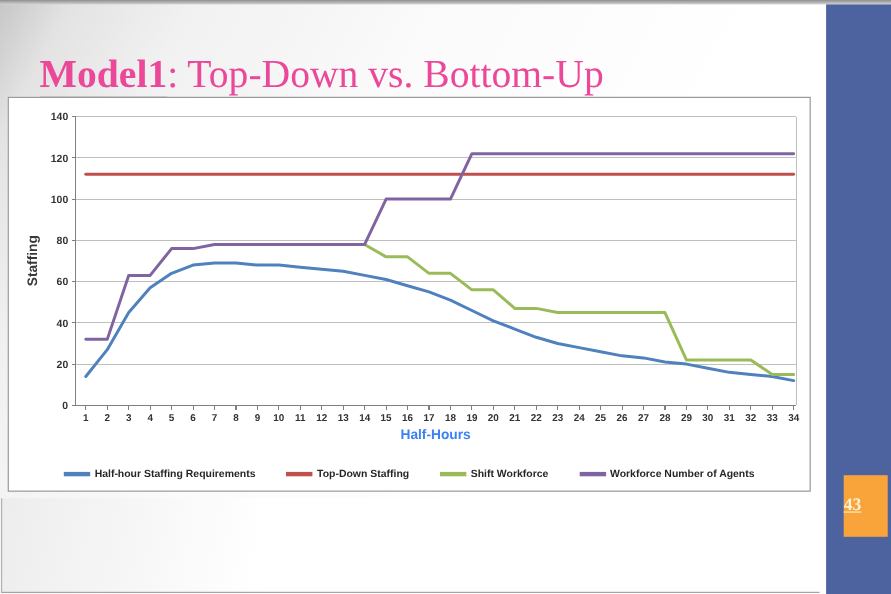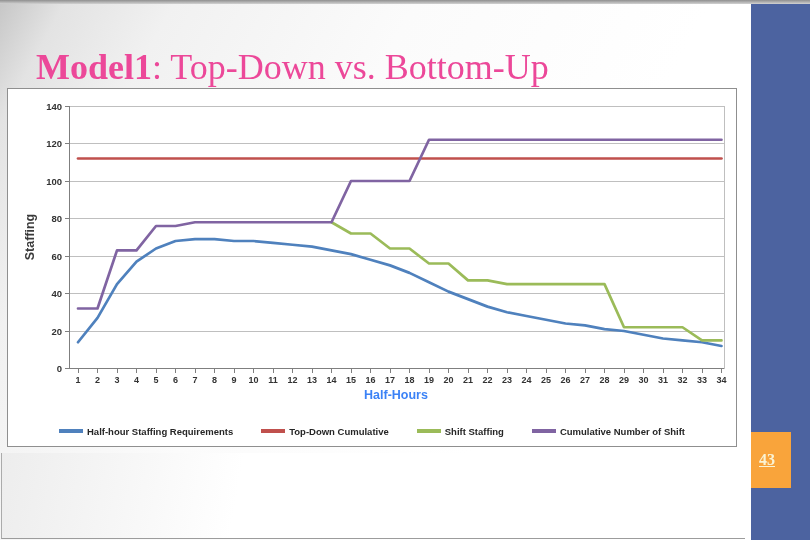--- a/index.html
+++ b/index.html
@@ -10,22 +10,22 @@
   }
   .top-strip{
     position:absolute;left:0;top:0;width:810px;height:4px;
     background:linear-gradient(#8f8f8f,#d2d2d2);
   }
   .side-band{
     position:absolute;left:751px;top:4px;width:59px;height:536px;
     background:#4C63A0;
   }
   .page-box{
-    position:absolute;left:0;top:428px;width:40px;height:56px;
-    background:#F9A43B;display:flex;align-items:center;justify-content:center;
+    position:absolute;left:16px;top:428px;width:40px;height:56px;
+    background:#F9A43B;display:flex;align-items:center;justify-content:flex-start;
     padding-right:8px;box-sizing:border-box;
   }
   .page-num{
     font-family:"Liberation Serif",serif;font-weight:bold;font-size:16px;
     color:#FAF3D4;text-decoration:underline;
   }
   .slide-title{
     position:absolute;left:36px;top:24px;white-space:nowrap;
     font-family:"Liberation Serif",serif;font-size:36px;color:#ec4899;line-height:1.1;
   }
@@ -170,29 +170,29 @@
     </svg>
   <div class="y-axis-title">Staffing</div>
   <div class="x-axis-title">Half-Hours</div>
   <div class="legend" id="legend">
       <div class="legend-item">
         <span class="legend-dash" style="background: rgb(79, 129, 189);"></span>
         <span class="legend-label">Half-hour Staffing Requirements</span>
       </div>
       <div class="legend-item">
         <span class="legend-dash" style="background: rgb(192, 80, 77);"></span>
-        <span class="legend-label">Top-Down Cumulative</span>
+        <span class="legend-label">Top-Down Staffing</span>
       </div>
       <div class="legend-item">
         <span class="legend-dash" style="background: rgb(155, 187, 89);"></span>
-        <span class="legend-label">Shift Staffing</span>
+        <span class="legend-label">Shift Workforce</span>
       </div>
       <div class="legend-item">
         <span class="legend-dash" style="background: rgb(128, 100, 162);"></span>
-        <span class="legend-label">Cumulative Number of Shift</span>
+        <span class="legend-label">Workforce Number of Agents</span>
       </div>
     </div>
 </div>
 
 <div class="footer-placeholder"></div>
 
 <div class="side-band" style="background: rgb(76, 99, 160);">
   <div class="page-box" style="background: rgb(249, 164, 59);">
     <span class="page-num" style="color: rgb(250, 243, 212);">43</span>
   </div>

